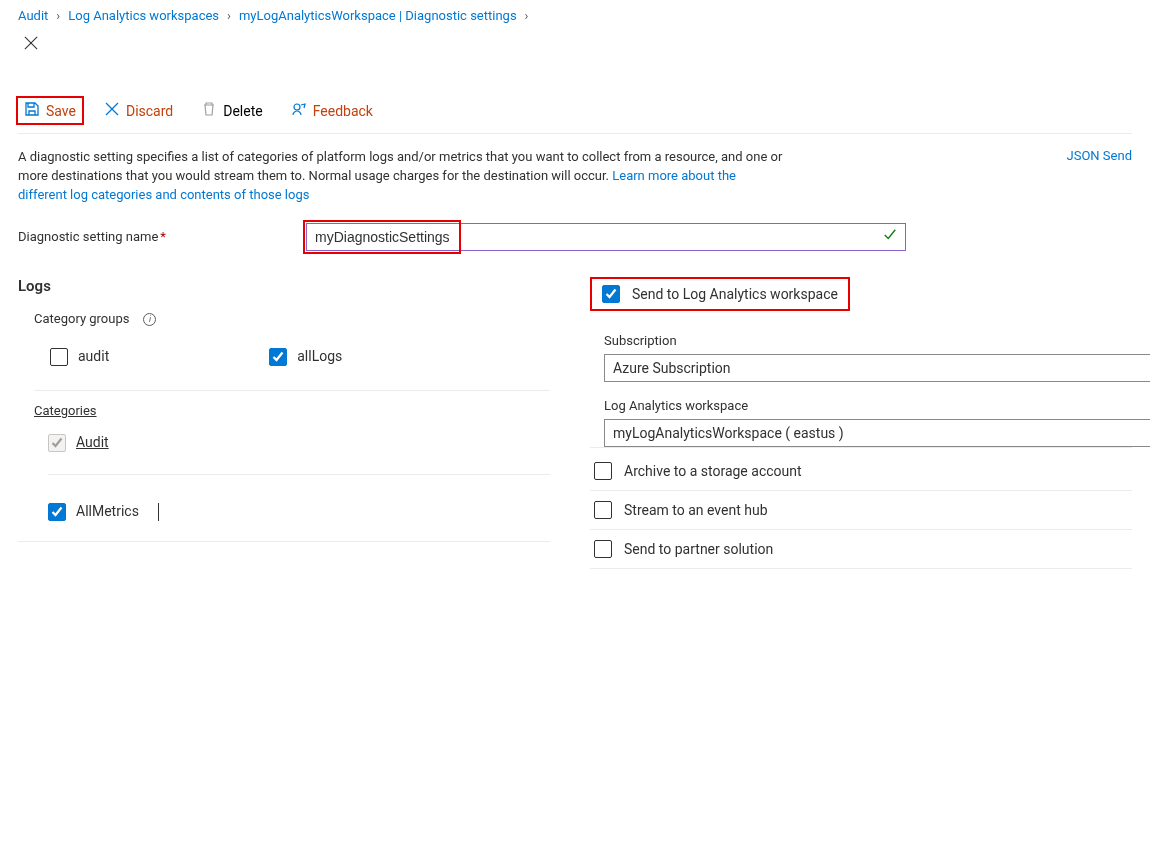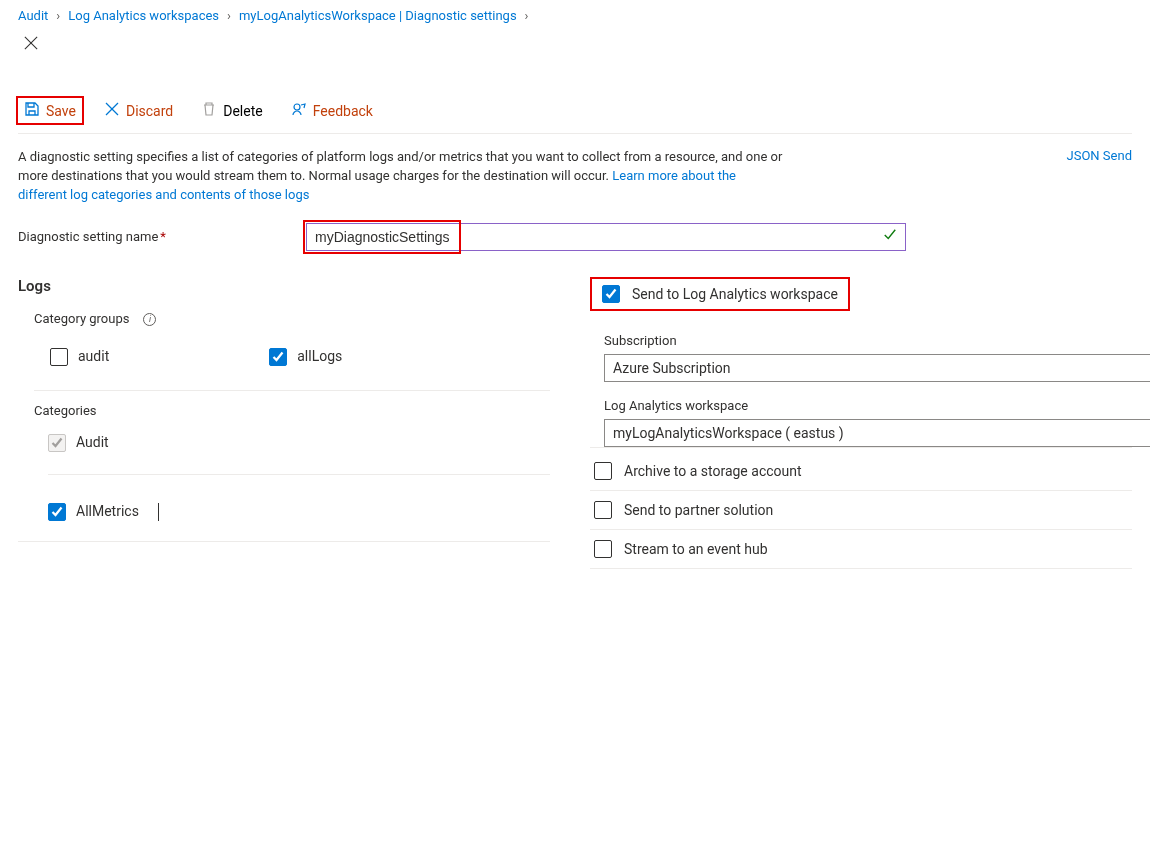--- a/index.html
+++ b/index.html
@@ -50,21 +50,21 @@
   .cat-groups { display:flex; gap:160px; padding:6px 0 12px 16px;}
   .metrics-block { margin-top:22px; }
   .dest-block .sub-h { font-size:13px; color:#323130; margin-top:16px; margin-bottom:6px; }
   .dropdown { border:1px solid #8a8886; display:flex; align-items:center; justify-content:space-between; padding:5px 8px; font-size:14px; cursor:pointer; width:589px; }
   .dropdown .chev { color:#323130; }
   .dest-item { display:flex; align-items:center; gap:12px; padding:10px 4px; border-bottom:1px solid #edebe9; font-size:14px;}
   .dest-item.first-highlight { outline:2px solid #e60000; outline-offset:2px; padding:4px 8px; border-bottom:none; display:inline-flex; margin:4px 4px 10px 4px;}
   .dest-details { padding-left:14px; }
   .dest-group { border-bottom:1px solid #edebe9; margin-bottom:4px;}
   .col-left-inner { padding-left:16px; }
-  .category-section { border-top:1px solid #edebe9; padding-top:12px; margin-top:6px; margin-left:16px; margin-right:10px;}
+  .category-section { border-top:1px solid #edebe9; padding-top:12px; margin-top:6px; margin-left:16px; margin-right:10px;text-decoration:underline;}
   .category-items { border-bottom:1px solid #edebe9; padding-bottom:16px; margin-left:14px;}
 </style>
 </head>
 <body>
 
 <nav class="breadcrumb">
   <a>Audit</a>
   <span class="sep">›</span>
   <a>Log Analytics workspaces</a>
   <span class="sep">›</span>
@@ -230,21 +230,21 @@
         </div>
       </div>
     </div>
 
     <div class="dest-item">
       <span class="cb"></span>
       <span class="cb-label">Archive to a storage account</span>
     </div>
     <div class="dest-item">
       <span class="cb"></span>
-      <span class="cb-label">Send to partner solution</span>
+      <span class="cb-label">Stream to an event hub</span>
     </div>
     <div class="dest-item">
       <span class="cb"></span>
-      <span class="cb-label">Stream to an event hub</span>
+      <span class="cb-label">Send to partner solution</span>
     </div>
 
   </div>
 </div>
 
 </body></html>

